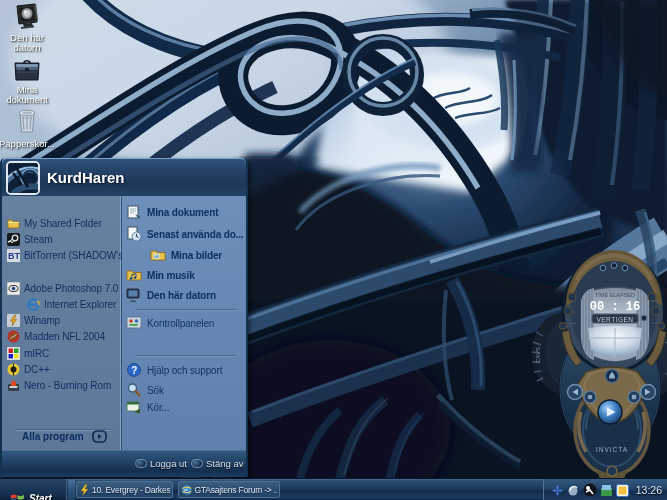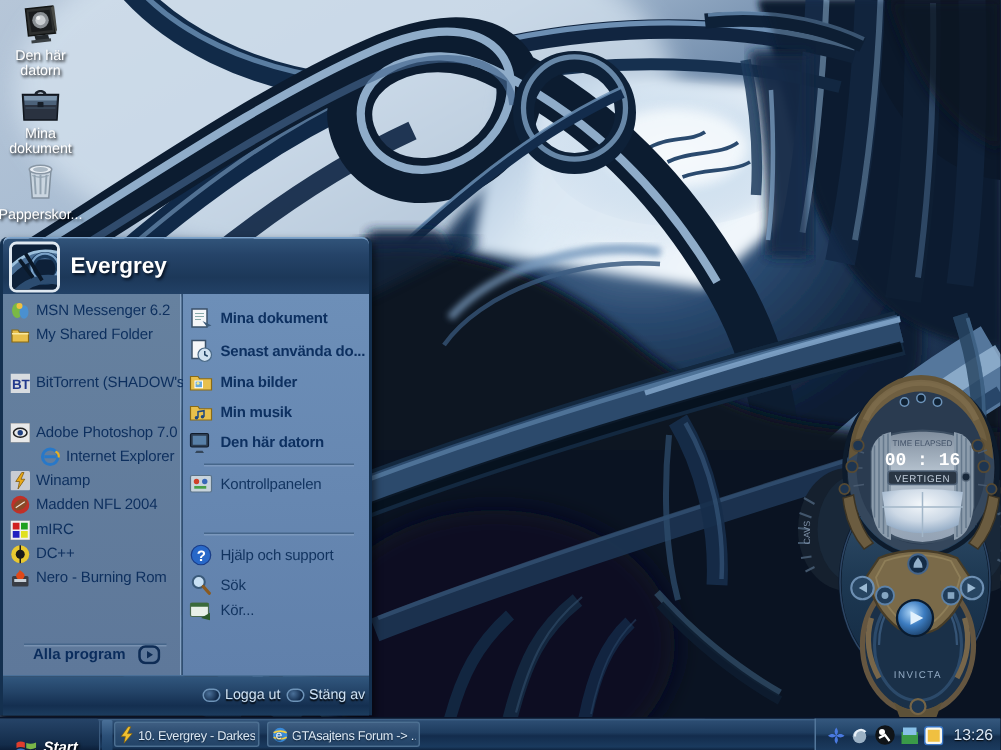--- a/index.html
+++ b/index.html
@@ -266,33 +266,34 @@
 <div id="smhead">
   <div id="userpic"><svg width="34" height="34" viewBox="0 0 34 34">
     <rect width="34" height="34" fill="#0d2038"></rect>
     <path d="M-3,20 C8,8 20,4 36,10" stroke="#4a6f96" stroke-width="5" fill="none"></path>
     <path d="M-3,17 C8,5 20,1 36,7" stroke="#9cc0dc" stroke-width="2" fill="none"></path>
     <circle cx="22" cy="16" r="9" stroke="#1a3a5c" stroke-width="4" fill="none"></circle>
     <circle cx="22" cy="15" r="9" stroke="#7aa2c8" stroke-width="1.5" fill="none"></circle>
     <path d="M2,34 C10,24 24,20 36,26" stroke="#2c4c70" stroke-width="6" fill="none"></path>
     <path d="M5,10 L14,22 M9,6 L20,24" stroke="#0a1828" stroke-width="2.5"></path>
   </svg></div>
-  <span id="smtitle">Evergrey</span>
+  <span id="smtitle">KurdHaren</span>
 </div>
 <div id="smbody">
 <div id="smleft">
-  <div class="mi" style="top:3px;"><svg width="13" height="13" viewBox="0 0 13 13">
-            <ellipse cx="4.5" cy="6" rx="3.5" ry="5" fill="#7ab845"></ellipse>
-            <ellipse cx="9" cy="7" rx="3" ry="4.5" fill="#4a90d0"></ellipse>
-            <circle cx="6" cy="3" r="2" fill="#f0c040"></circle>
-          </svg>MSN Messenger 6.2</div>
   <div class="mi" style="top:19px;"><svg width="13" height="13" viewBox="0 0 13 13">
             <path d="M1 3 L5 3 L6 4.5 L12 4.5 L12 11 L1 11 Z" fill="#e8c04c" stroke="#8a6a14" stroke-width="0.8"></path>
             <path d="M1 5.5 L12 5.5" stroke="#f8e8a0" stroke-width="1"></path>
           </svg>My Shared Folder</div>
+  <div class="mi" style="top:35px;"><svg width="13" height="13" viewBox="0 0 13 13">
+            <rect width="13" height="13" rx="2" fill="#16191c"></rect>
+            <circle cx="8" cy="5" r="2.8" fill="none" stroke="#e8eaec" stroke-width="1.3"></circle>
+            <path d="M1 9 L5.5 7.2" stroke="#e8eaec" stroke-width="1.6"></path>
+            <circle cx="5" cy="8" r="1.4" fill="#16191c" stroke="#e8eaec" stroke-width="1"></circle>
+          </svg>Steam</div>
   <div class="mi" style="top:51px;"><svg width="13" height="13" viewBox="0 0 13 13">
             <rect width="13" height="13" fill="#d8dce0"></rect>
             <text x="1" y="10" font-size="9" font-weight="bold" fill="#223a8c" font-family="Liberation Sans">BT</text>
           </svg>BitTorrent (SHADOW's ...</div>
   <div class="mi" style="top:84px;"><svg width="13" height="13" viewBox="0 0 13 13">
             <rect width="13" height="13" fill="#e9e9e9" stroke="#888" stroke-width="0.6"></rect>
             <ellipse cx="6.5" cy="6.5" rx="4.5" ry="3" fill="none" stroke="#202020" stroke-width="1"></ellipse>
             <circle cx="6.5" cy="6.5" r="1.8" fill="#204080"></circle>
           </svg>Adobe Photoshop 7.0</div>
   <div class="mi" style="top:100px;padding-left:25px;"><svg width="13" height="13" viewBox="0 0 13 13">
@@ -336,21 +337,21 @@
   <div class="mr" style="top:7px;"><svg width="16" height="16" viewBox="0 0 16 16">
             <rect x="2" y="2" width="10" height="12" fill="#f4f6f8" stroke="#3a5068" stroke-width="1"></rect>
             <path d="M4 5 L10 5 M4 7 L10 7 M4 9 L8 9" stroke="#8aa" stroke-width="0.8"></path>
             <path d="M9 10 L15 13 L12 14 Z" fill="#3c5a78"></path>
           </svg>Mina dokument</div>
   <div class="mr" style="top:29px;"><svg width="16" height="16" viewBox="0 0 16 16">
             <rect x="2" y="1" width="9" height="12" fill="#f4f6f8" stroke="#3a5068" stroke-width="1"></rect>
             <circle cx="10.5" cy="10.5" r="4.5" fill="#cfe0ef" stroke="#4a6a88" stroke-width="0.8"></circle>
             <path d="M10.5 8 L10.5 10.5 L12.5 11.5" stroke="#204060" stroke-width="1" fill="none"></path>
           </svg>Senast använda do... </div>
-  <div class="mr" style="top:50px;"><svg width="16" height="16" viewBox="0 0 16 16">
+  <div class="mr" style="top:50px;justify-content:center;"><svg width="16" height="16" viewBox="0 0 16 16">
             <path d="M1 4 L6 4 L7 5.5 L15 5.5 L15 13 L1 13 Z" fill="#e8c04c" stroke="#8a6a14" stroke-width="0.8"></path>
             <rect x="4" y="7" width="5" height="4.5" fill="#68a8d8" stroke="#fff" stroke-width="0.7"></rect>
             <circle cx="6" cy="8.5" r="1" fill="#f0e890"></circle>
           </svg>Mina bilder</div>
   <div class="mr" style="top:70px;"><svg width="16" height="16" viewBox="0 0 16 16">
             <path d="M1 4 L6 4 L7 5.5 L15 5.5 L15 13 L1 13 Z" fill="#e8c04c" stroke="#8a6a14" stroke-width="0.8"></path>
             <path d="M6 11.5 L6 7.5 L10 6.8 L10 10.8" stroke="#204880" stroke-width="1" fill="none"></path>
             <circle cx="5" cy="11.5" r="1.2" fill="#204880"></circle>
             <circle cx="9" cy="10.8" r="1.2" fill="#204880"></circle>
           </svg>Min musik</div>

